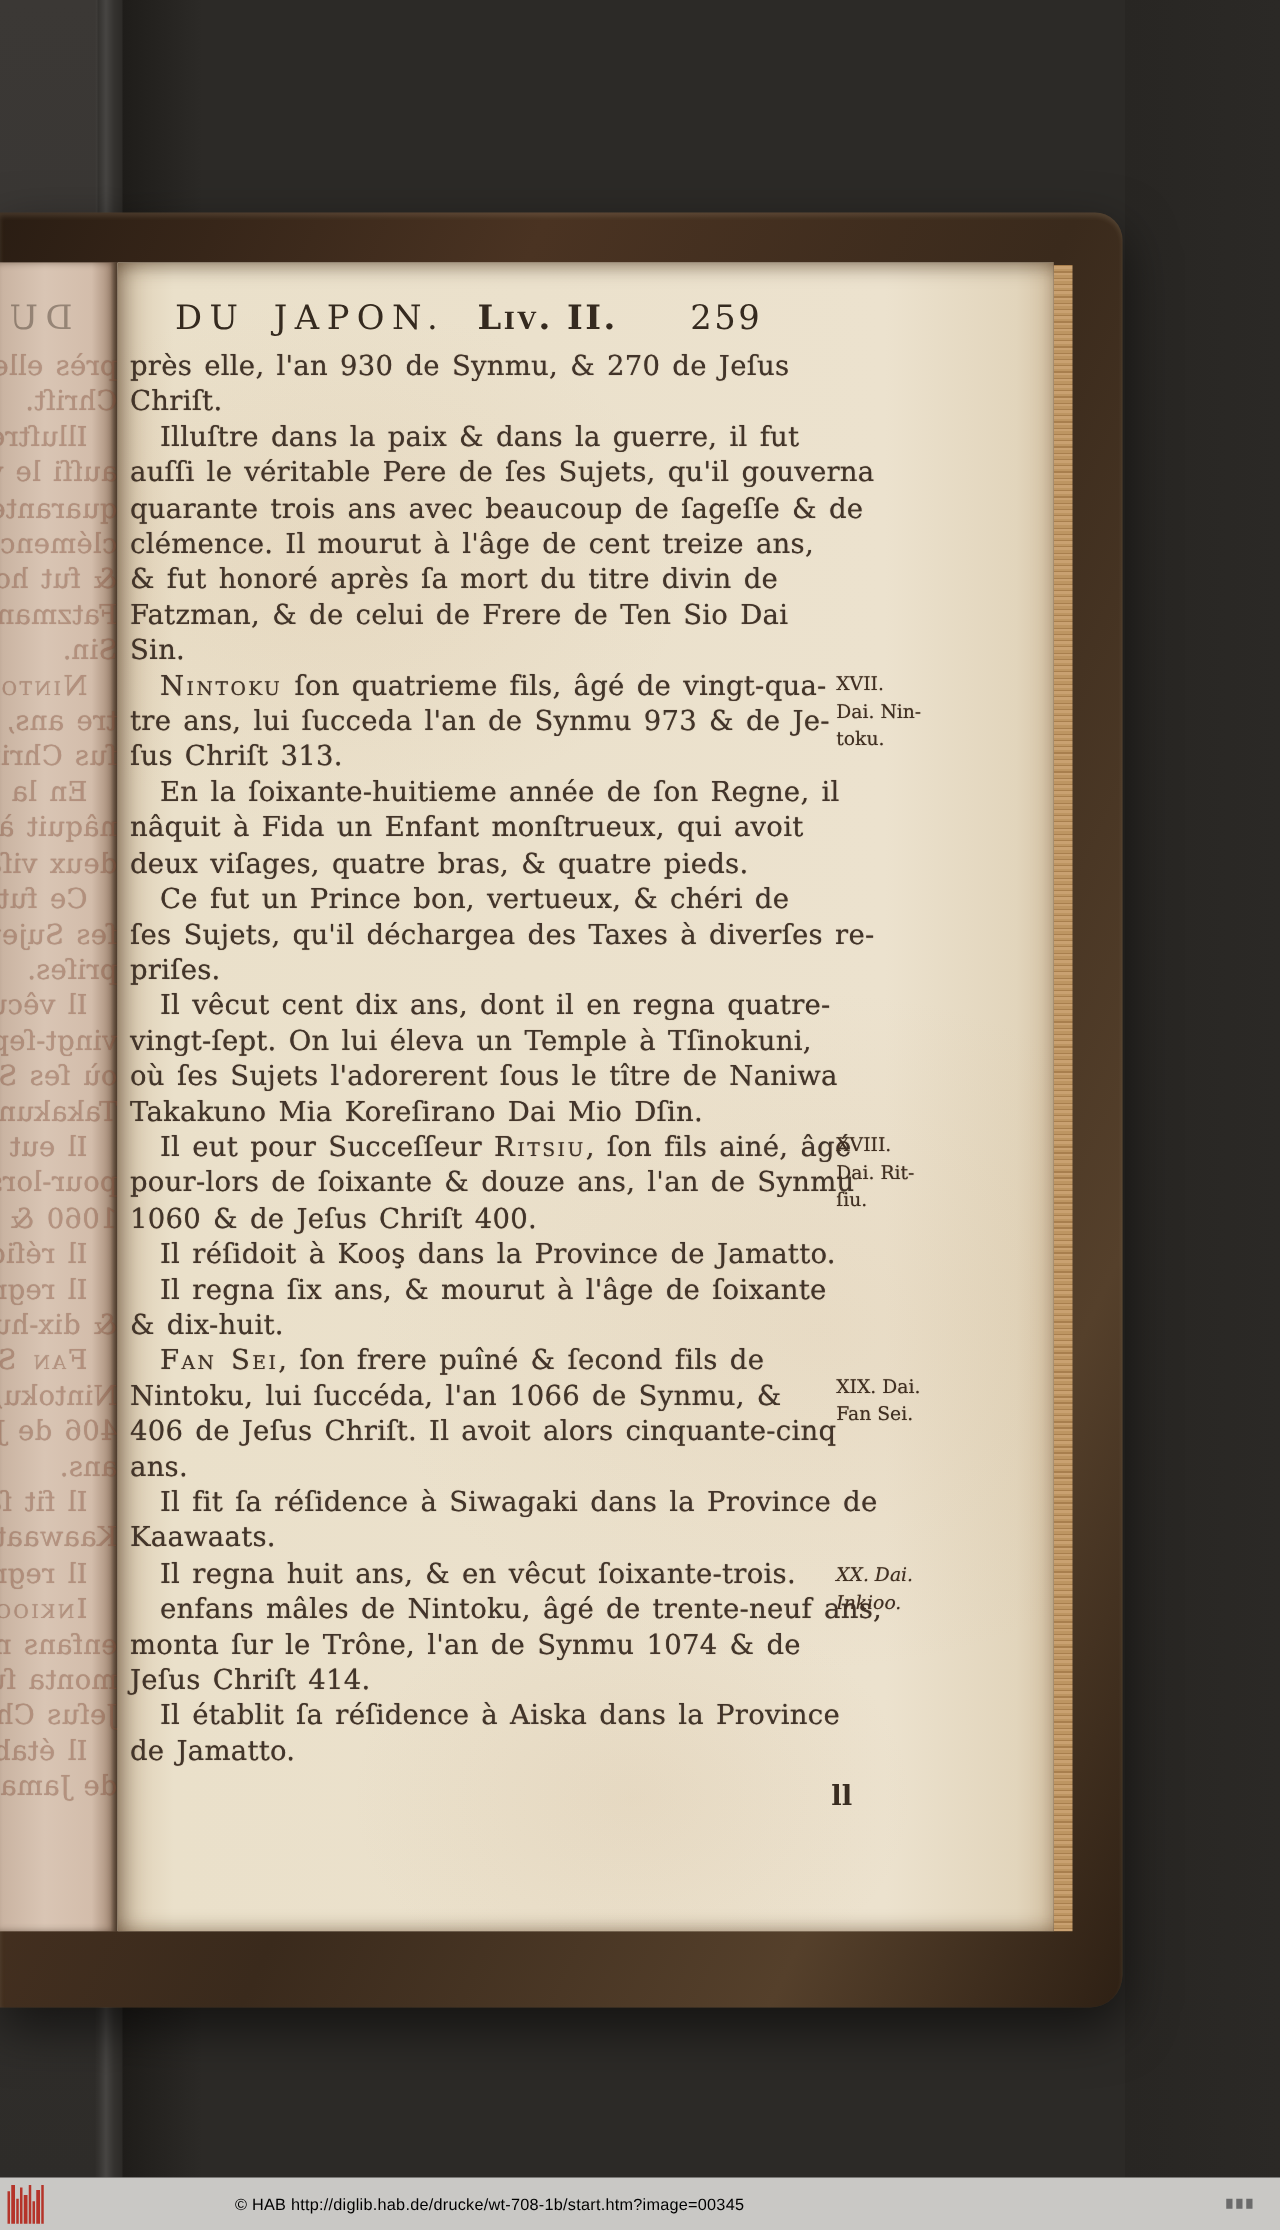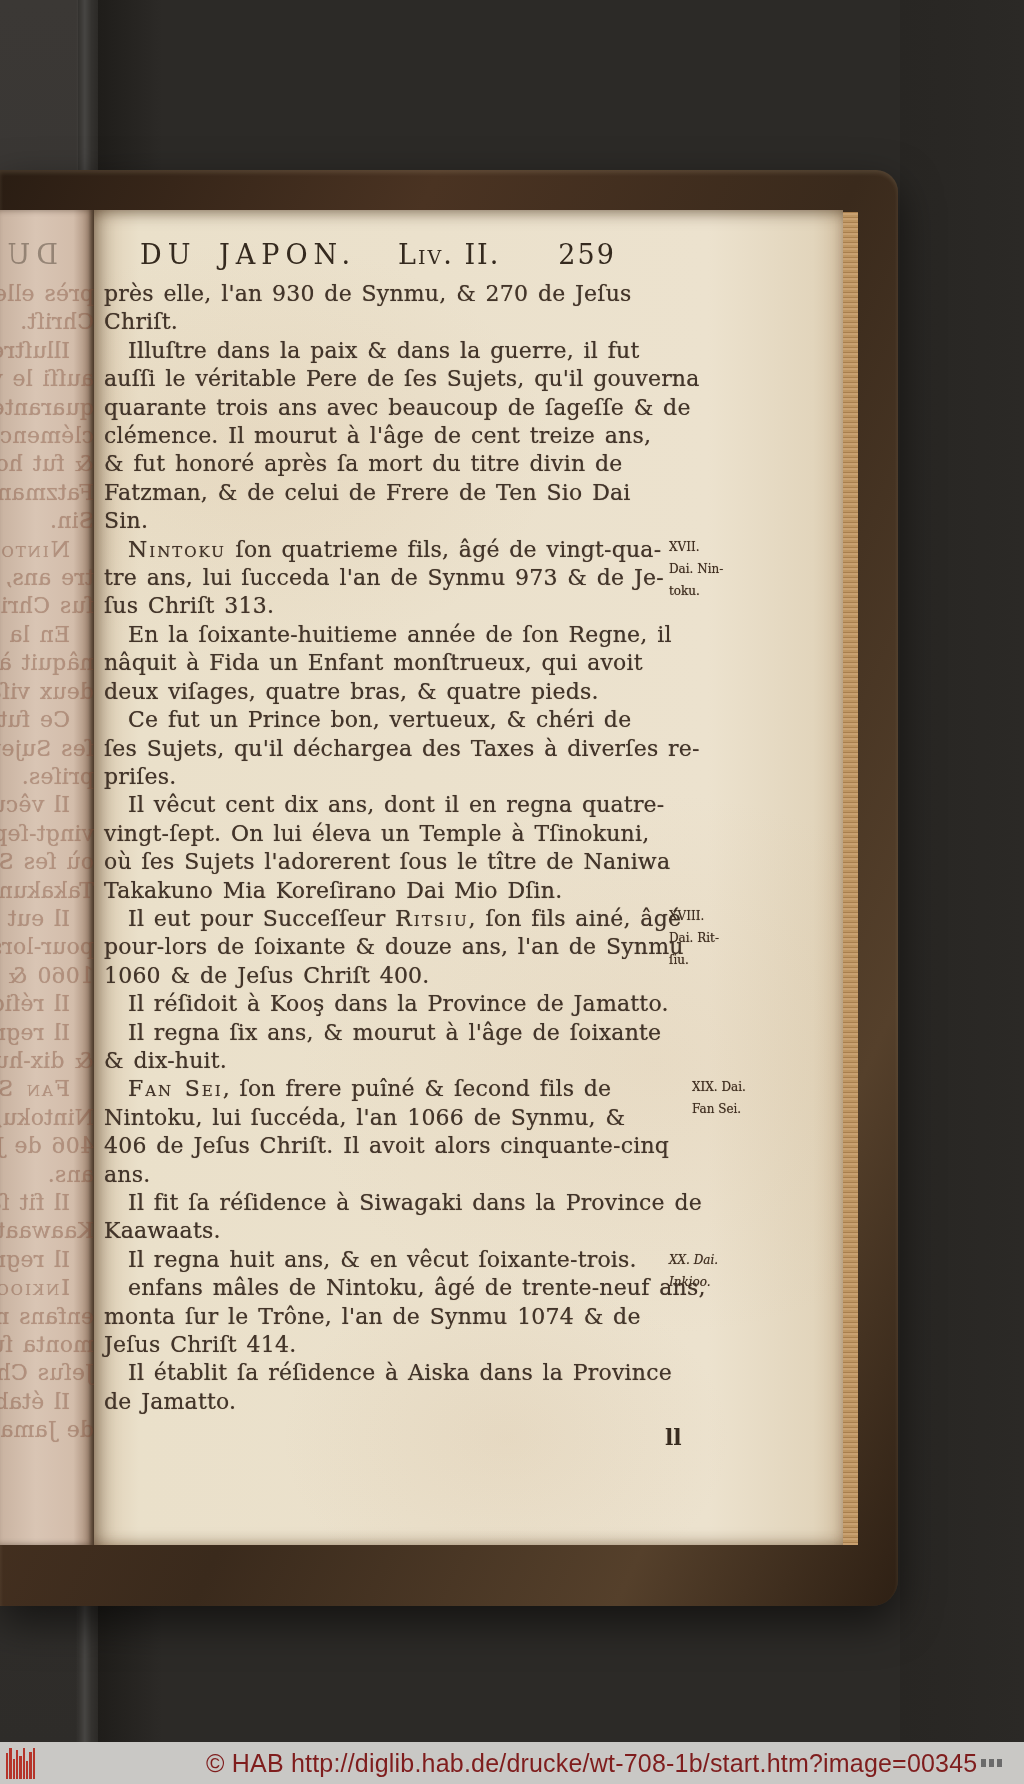--- a/index.html
+++ b/index.html
@@ -33,38 +33,38 @@
         background:linear-gradient(90deg,#c9b3a1,#d9c5b4 38%,#d3bdab 78%,#a98f7b 94%,#63503f 100%);
         box-shadow:inset -4px 0 6px rgba(40,25,12,0.45);}
   .ghost-block{position:absolute;left:94px;top:28px;width:600px;transform:scaleX(-1);transform-origin:left top;
         color:#7f4a35;opacity:0.40;filter:blur(0.5px);}
 
   
   .text-block{position:absolute;left:10px;top:28px;width:604px;}
   .page-header{display:flex;align-items:baseline;font-size:27px;line-height:34px;margin-bottom:8px;
         color:#352a1f;letter-spacing:2px;padding-left:36px;}
   .page-header .h-title{letter-spacing:6px;word-spacing:8px;}
-  .page-header .h-book{margin-left:42px;letter-spacing:2px;}
+  .page-header .h-book{margin-left:26px;letter-spacing:2px;font-weight:bold;}
   .page-header .h-page{margin-left:58px;}
   .line{white-space:nowrap;font-size:22px;line-height:28.4px;word-spacing:2.5px;letter-spacing:0.2px;
         text-shadow:0 0 0.7px rgba(60,40,20,0.65);}
   .para.indent .line:first-child{text-indent:24px;}
   .sc{font-variant:small-caps;letter-spacing:2px;}
   .margin-notes{position:absolute;left:0;top:0;width:100%;height:100%;}
-  .margin-note{position:absolute;left:575px;width:150px;font-size:12px;line-height:22px;color:#402f22;
+  .margin-note{position:absolute;left:575px;width:150px;font-size:15px;line-height:22px;color:#402f22;
         text-shadow:0 0 0.7px rgba(60,40,20,0.6);}
   .signature{position:absolute;left:571px;top:1214px;font-size:22px;font-weight:bold;color:#392c20;}
 
   
   .footer-bar{position:absolute;left:0;top:1742px;width:1024px;height:42px;background:#c9c8c5;
         display:flex;align-items:center;font-family:"Liberation Sans","DejaVu Sans",sans-serif;}
   .barcode{position:absolute;left:6px;top:6px;display:flex;align-items:flex-end;gap:1px;height:31px;}
   .barcode i{display:block;background:#b5342a;}
   .copyright{position:absolute;left:188px;top:0;height:42px;display:flex;align-items:center;
-        font-size:25px;color:#7f1d1d;letter-spacing:0.2px;margin-left:18px;}
+        font-size:13px;color:#000000;letter-spacing:0.2px;}
   .corner-marks{position:absolute;right:22px;top:17px;display:flex;gap:3px;}
   .corner-marks i{display:block;width:5px;height:8px;background:#6b6b6b;}
 </style>
 </head>
 <body>
 
 <div id="root">
   <div class="bg-left"></div>
   <div class="bg-fold"></div>
   <div class="bg-glassline"></div>
@@ -236,21 +236,21 @@
           <div class="margin-note" style="top: 326px;">
             <div>XVII.</div>
             <div>Dai. Nin-</div>
             <div>toku.</div>
           </div>
           <div class="margin-note" style="top: 695px;">
             <div>XVIII.</div>
             <div>Dai. Rit-</div>
             <div>ſiu.</div>
           </div>
-          <div class="margin-note" style="top: 866px; margin-left: 23px;">
+          <div class="margin-note" style="top: 888px;">
             <div>XIX. Dai.</div>
             <div>Fan Sei.</div>
           </div>
           <div class="margin-note" style="top: 1039px; font-style: italic;">
             <div>XX. Dai.</div>
             <div>Inkioo.</div>
           </div>
         </div>
       <div class="signature">ll</div>
     </div>

